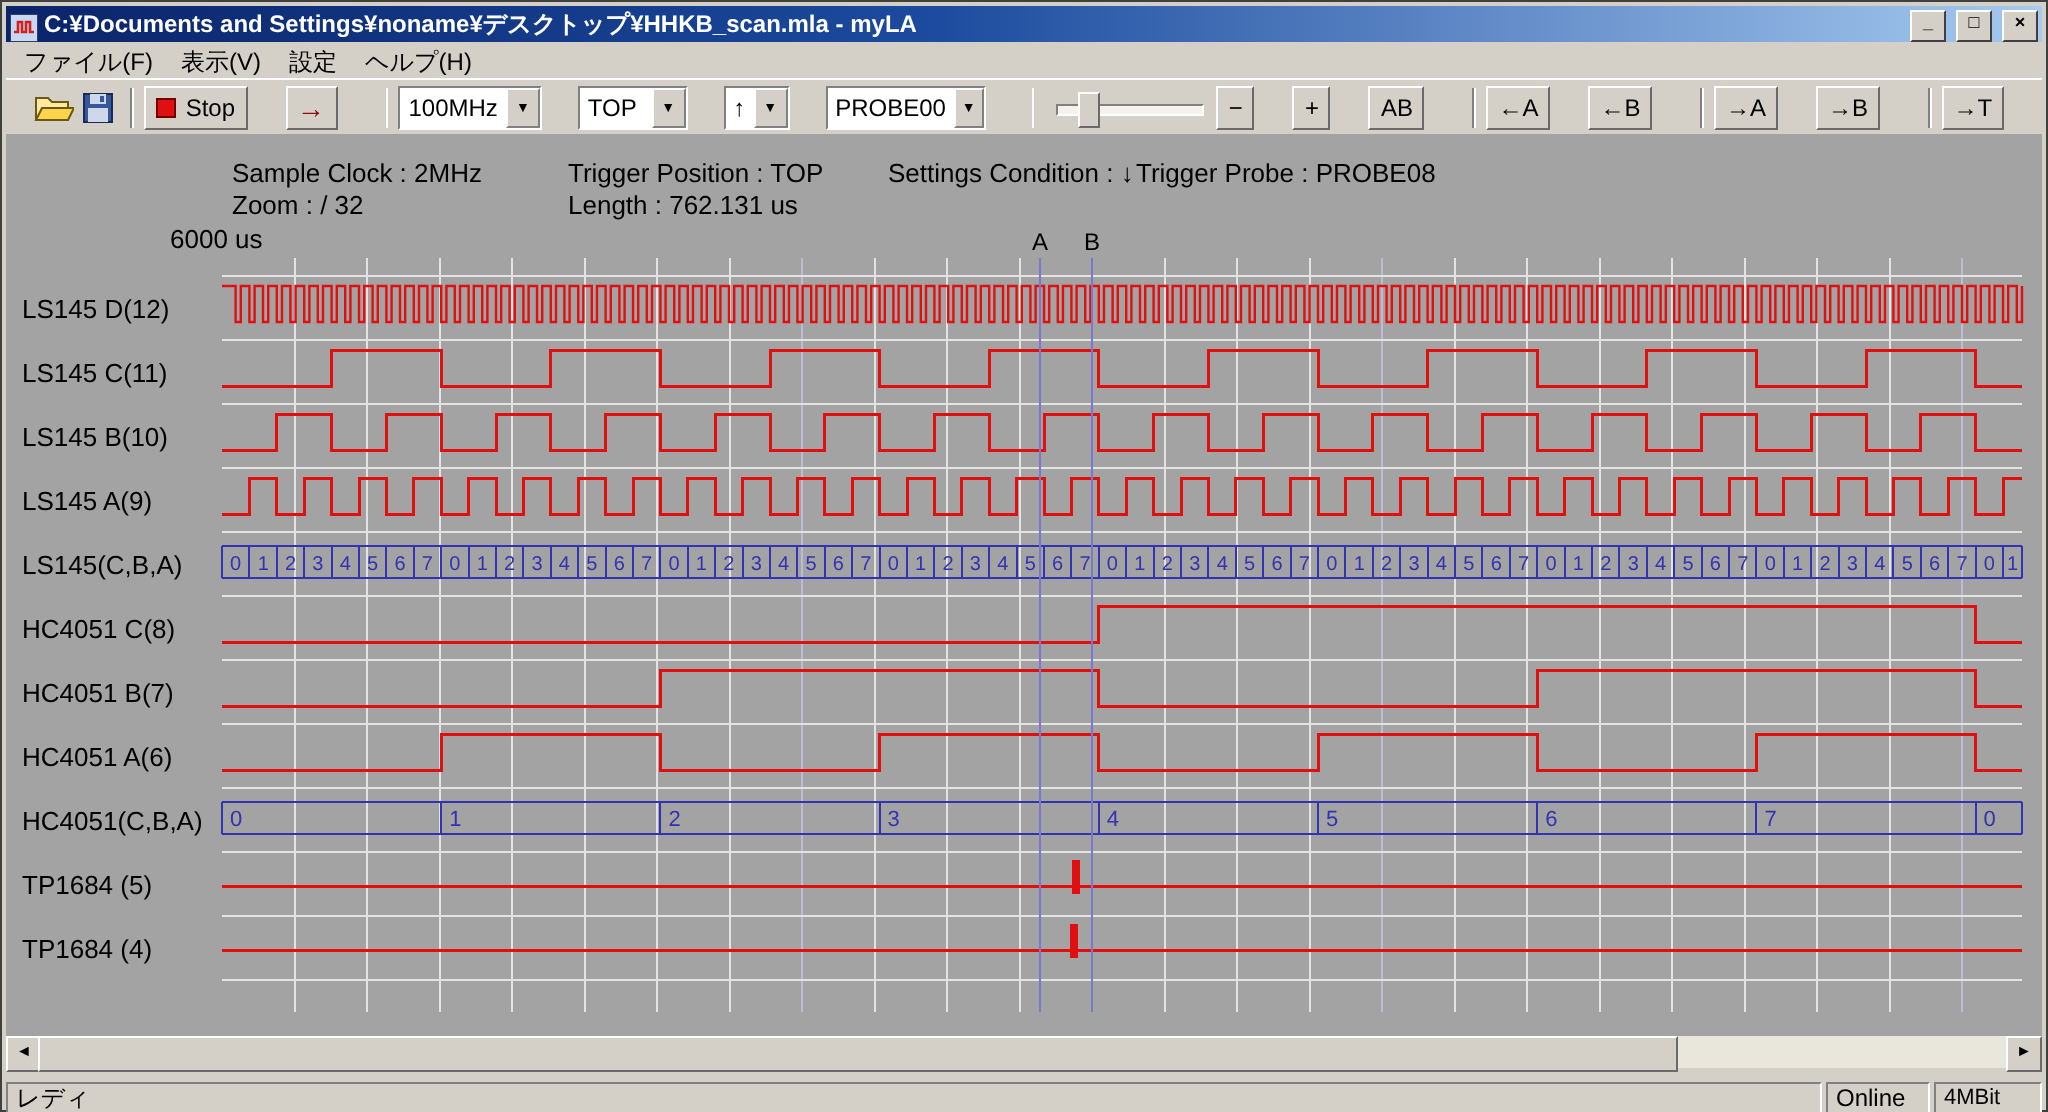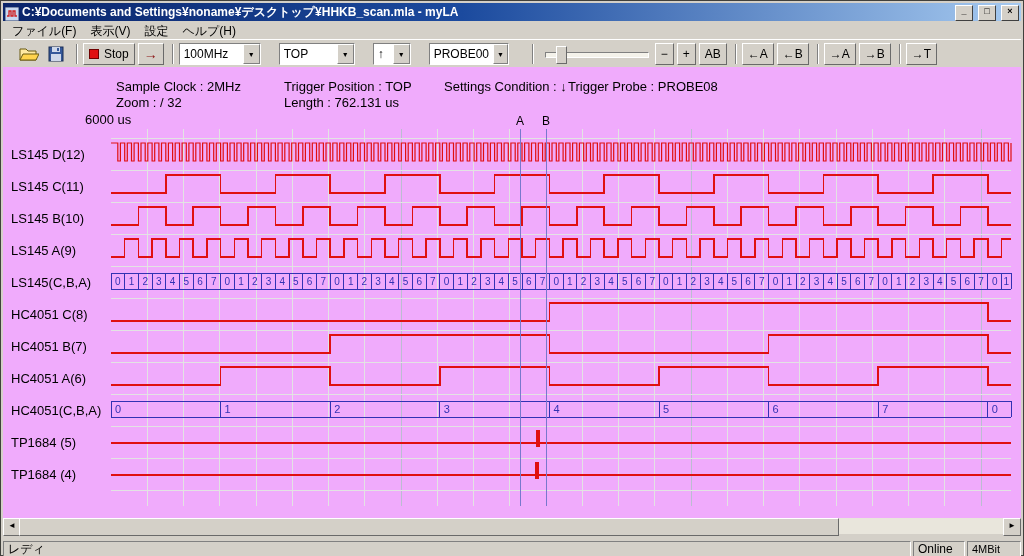--- a/index.html
+++ b/index.html
@@ -24,37 +24,37 @@
   .menu-item{padding:1px 7px;cursor:default}
 
   
   .toolbar{position:absolute;left:2px;top:38px;right:2px;height:28px;background:#d4d0c8;
     border-top:1px solid #ffffff;border-bottom:1px solid #808080;
     display:flex;align-items:center;padding-left:14px}
   .tool-icon{width:24px;height:22px;display:flex;align-items:center;justify-content:center;margin-right:3px}
   .tsep{width:1px;height:20px;background:#808080;border-right:1px solid #ffffff;margin:0 5px}
   .tbtn{height:22px;background:#d4d0c8;border:1px solid;border-color:#ffffff #6a6a6a #6a6a6a #ffffff;
     font-size:12px;display:flex;align-items:center;justify-content:center;padding:0 5px;
-    font-family:"Liberation Sans",sans-serif;margin-right:3px;color:#000;cursor:default}
+    font-family:"Liberation Sans",sans-serif;margin-right:19px;color:#000;cursor:default}
   .tbtn.runbtn{font-size:14px;font-weight:bold;width:26px;color:#8a1010}
   .stop-square{display:inline-block;width:8px;height:8px;background:#e01010;border:1px solid #700000;margin-right:5px}
   .combo{display:flex;align-items:center;height:20px;background:#fff;border:1px solid;
     border-color:#808080 #ffffff #ffffff #808080;margin-right:18px}
   .combo-val{flex:1;font-size:12px;padding:0 4px;white-space:nowrap}
   .combo-arrow{width:15px;height:18px;background:#d4d0c8;border:1px solid;border-color:#ffffff #808080 #808080 #ffffff;
     font-size:7px;display:flex;align-items:center;justify-content:center;color:#000}
   .w80{width:80px}.w74{width:74px}.w36{width:36px}.w78{width:78px}
   .slider{position:relative;width:104px;height:22px;margin:0 6px}
   .slider-track{position:absolute;left:0;right:0;top:9px;height:4px;background:#f4f2ea;
     border:1px solid;border-color:#808080 #ffffff #ffffff #808080}
   .slider-thumb{position:absolute;left:11px;top:3px;width:9px;height:16px;background:#d4d0c8;
     border:1px solid;border-color:#ffffff #6a6a6a #6a6a6a #ffffff}
 
   
-  .content{position:absolute;left:2px;right:2px;top:66px;height:451px;background:#f0abfc;overflow:hidden}
+  .content{position:absolute;left:2px;right:2px;top:66px;height:451px;background:#a3a3a3;overflow:hidden}
   .info-text{position:absolute;font-size:13px;color:#000;white-space:nowrap}
   #wave-svg{position:absolute;left:0;top:0}
   #wave-svg text{font-family:"Liberation Sans",sans-serif}
 
   
   .hscroll{position:absolute;left:2px;right:2px;top:517px;height:16px;background:#e9e6dc}
   .scroll-btn{position:absolute;top:0;width:16px;height:16px;background:#d4d0c8;
     border:1px solid;border-color:#ffffff #6a6a6a #6a6a6a #ffffff;font-size:8px;text-align:center;line-height:14px;color:#000}
   .scroll-thumb{position:absolute;top:0;height:16px;background:#d4d0c8;
     border:1px solid;border-color:#ffffff #6a6a6a #6a6a6a #ffffff}

